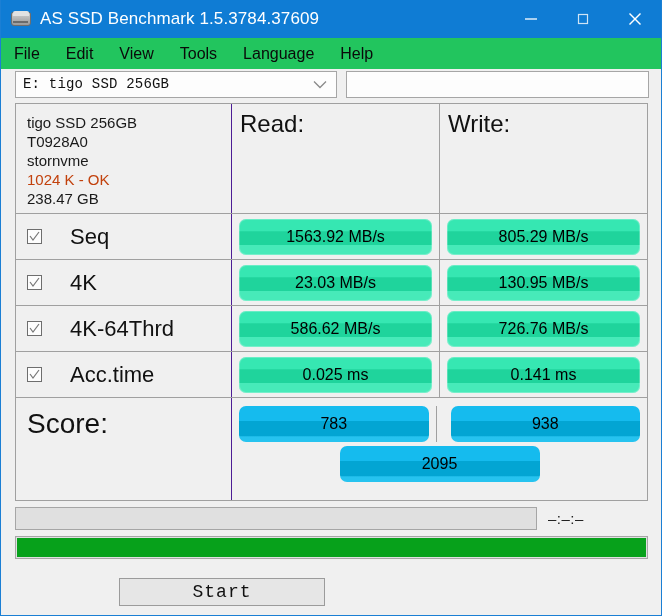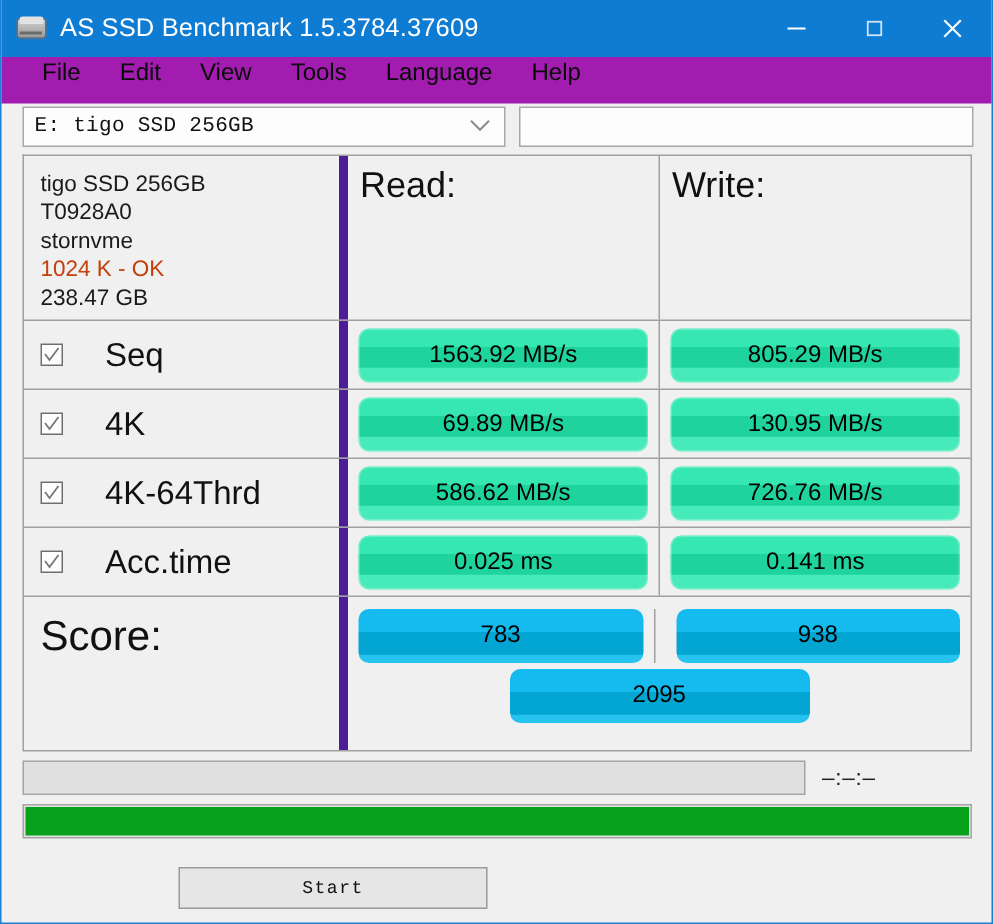--- a/index.html
+++ b/index.html
@@ -88,23 +88,23 @@
     justify-content: center;
   }
   .cap-btn svg { display: block; }
   .cap-min line, .cap-close line { stroke: #ffffff; }
   .cap-max rect { stroke: #cfe4f5; }
 
   
   .menubar {
     height: 31px;
     display: flex;
-    padding-left: 14px;
-    flex: none;
-    background: #a21caf;
+    align-items: center;
+    flex: none;
+    background: #22c55e;
   }
   .menu-item {
     font-size: 16px;
     color: #0a0a0a;
     padding: 2px 13px 2px 13px;
     white-space: nowrap;
   }
 
   
   .select-row {
@@ -161,21 +161,21 @@
     flex: none;
   }
   .trow {
     display: flex;
     border-bottom: 1px solid #a0a0a0;
     box-sizing: border-box;
   }
   .cell-label {
     width: 216px;
     flex: none;
-    border-right: 6px solid #4c1d95;
+    border-right: 1px solid #4c1d95;
     box-sizing: border-box;
     display: flex;
     align-items: center;
     padding-left: 11px;
   }
   .cell-val {
     flex: 1 1 0;
     box-sizing: border-box;
     display: flex;
     align-items: center;
@@ -336,21 +336,21 @@
     height: 28px;
   }
   .btn {
     position: absolute;
     height: 28px;
     box-sizing: border-box;
     display: flex;
     align-items: center;
     justify-content: center;
     font-family: "Liberation Mono", monospace;
-    font-size: 12px;
+    font-size: 18px;
     letter-spacing: 1px;
   }
   .btn-start {
     left: 104px;
     width: 206px;
     background: #e6e6e6;
     border: 1px solid #9b9b9b;
     color: #111;
   }
   .btn-abort {
@@ -457,21 +457,21 @@
       <div class="cell-label">
         <span class="chk">
           <svg width="11" height="11" viewBox="0 0 11 11">
             <path d="M1 5 L4 9 L10 1" fill="none" stroke="#777777" stroke-width="1.2"></path>
           </svg>
         </span>
         <span class="test-name">4K</span>
       </div>
       <div class="cell-val first">
         <div class="bar green">
-          <span class="bar-text">69.89 MB/s</span>
+          <span class="bar-text">23.03 MB/s</span>
         </div>
       </div>
       <div class="cell-val">
         <div class="bar green">
           <span class="bar-text">130.95 MB/s</span>
         </div>
       </div>
     </div>
 
     <div class="trow row-test">

